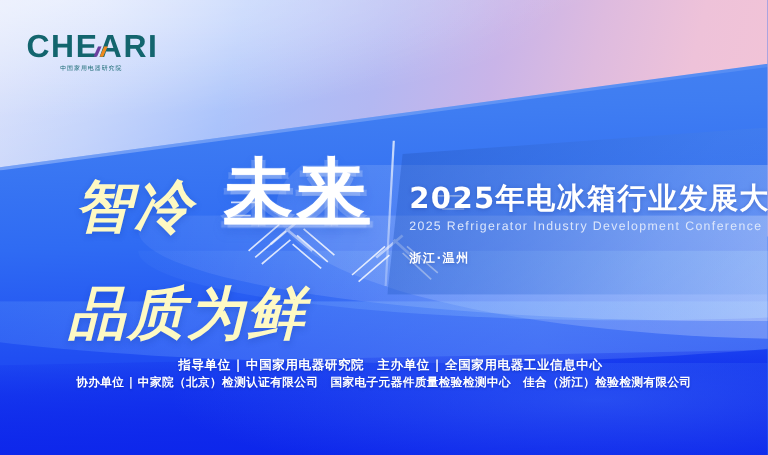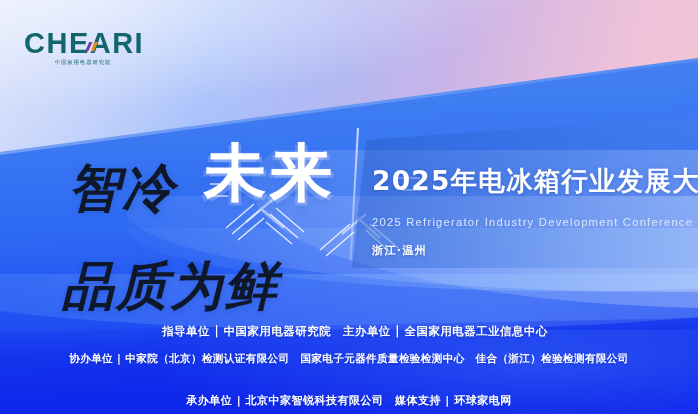--- a/index.html
+++ b/index.html
@@ -118,36 +118,37 @@
   }
 
   
   #slogan {
     position:absolute; left:62px; top:138px; width:330px; height:132px;
   }
   .slog-row { position:relative; height:62px; }
   .slog-plain {
     position:absolute;
     font-size:52px; font-weight:700; font-style:italic;
-    color:#0f172a; letter-spacing:2px;
+    color:#fef9c3; letter-spacing:2px;
     line-height:56px;
     text-shadow:0 2px 6px rgba(20,60,170,.30);
     font-family:"DejaVu Sans", sans-serif;
   }
   #slogan-line1-a { left:6px; top:22px; }
   #slogan-line1-b {
     left:142px; top:2px;
     font-size:62px; font-style:normal; font-weight:700;
     letter-spacing:4px; line-height:66px;
     color:#ffffff;
     text-shadow:
       0 0 1px rgba(255,255,255,.9),
       3px 3px 0 rgba(255,255,255,.22),
       -3px 3px 0 rgba(255,255,255,.18),
       0 6px 10px rgba(30,80,200,.28);
+    text-decoration: underline;
   }
   #slogan-line2 { left:0px; top:58px; }
 
   
   .frost { position:absolute; left:140px; top:0px; width:225px; height:120px; opacity:.95; }
 
   
   #title-panel {
     position:absolute; left:352px; top:116px; width:346px; height:152px;
     background:linear-gradient(118deg, rgba(40,92,200,.52) 0%, rgba(52,106,214,.40) 38%, rgba(76,130,226,.26) 72%, rgba(96,146,232,.16) 100%);
@@ -164,21 +165,21 @@
   #title-block {
     position:absolute; left:372px; top:166px; width:326px;
   }
   .title-cn {
     font-size:26.5px; font-weight:700; color:#ffffff;
     letter-spacing:1.2px; line-height:30px; white-space:nowrap;
     font-family:"DejaVu Sans", sans-serif;
     text-shadow:0 1px 4px rgba(20,50,150,.35);
   }
   .title-en {
-    margin-top:20px;
+    margin-top:4px;
     font-size:11.2px; color:#dce6fb; letter-spacing:1.25px;
     line-height:13px; white-space:nowrap;
     font-family:"Liberation Sans", sans-serif;
   }
   .title-loc {
     margin-top:12px;
     font-size:11px; font-weight:700; color:#ffffff;
     letter-spacing:1.4px; line-height:20px;
     font-family:"DejaVu Sans", sans-serif;
     text-shadow:0 1px 3px rgba(20,50,150,.35);
@@ -188,21 +189,21 @@
   #credits {
     position:absolute; left:0; top:324px; width:698px;
     text-align:center;
   }
   .credit-line {
     color:#ffffff; white-space:nowrap;
     font-family:"DejaVu Sans", sans-serif;
     font-weight:700;
     text-shadow:0 1px 2px rgba(10,35,150,.45);
   }
-  #credit-line-1 { font-size:11.4px; line-height:14px; letter-spacing:.55px; margin-bottom:14px;padding-left:12px; }
+  #credit-line-1 { font-size:11.4px; line-height:14px; letter-spacing:.55px; margin-bottom:4px;padding-left:12px; }
   #credit-line-2 { font-size:10.6px; line-height:13px; letter-spacing:.35px; margin-bottom:29px; }
   #credit-line-3 { font-size:11.0px; line-height:14px; letter-spacing:.5px; }
 </style>
 </head>
 <body>
 
 <div id="stage">
 
   <div class="bg-top"></div>
   <div class="bg-top-sheen"></div>
@@ -254,16 +255,15 @@
   <div class="panel-edge"></div>
   <div id="title-block">
     <div class="title-cn">2025年电冰箱行业发展大会</div>
     <div class="title-en">2025 Refrigerator Industry Development Conference</div>
     <div class="title-loc">浙江·温州</div>
   </div>
 
   <div id="credits">
     <div class="credit-line" id="credit-line-1">指导单位 | 中国家用电器研究院　主办单位 | 全国家用电器工业信息中心</div>
     <div class="credit-line" id="credit-line-2">协办单位 | 中家院（北京）检测认证有限公司　国家电子元器件质量检验检测中心　佳合（浙江）检验检测有限公司</div>
-    <div class="credit-line" id="credit-line-3">承办单位 | 北京中家智锐科技有限公司　媒体支持 | 环球家电网</div>
   </div>
 
 </div>
 
 </body></html>

